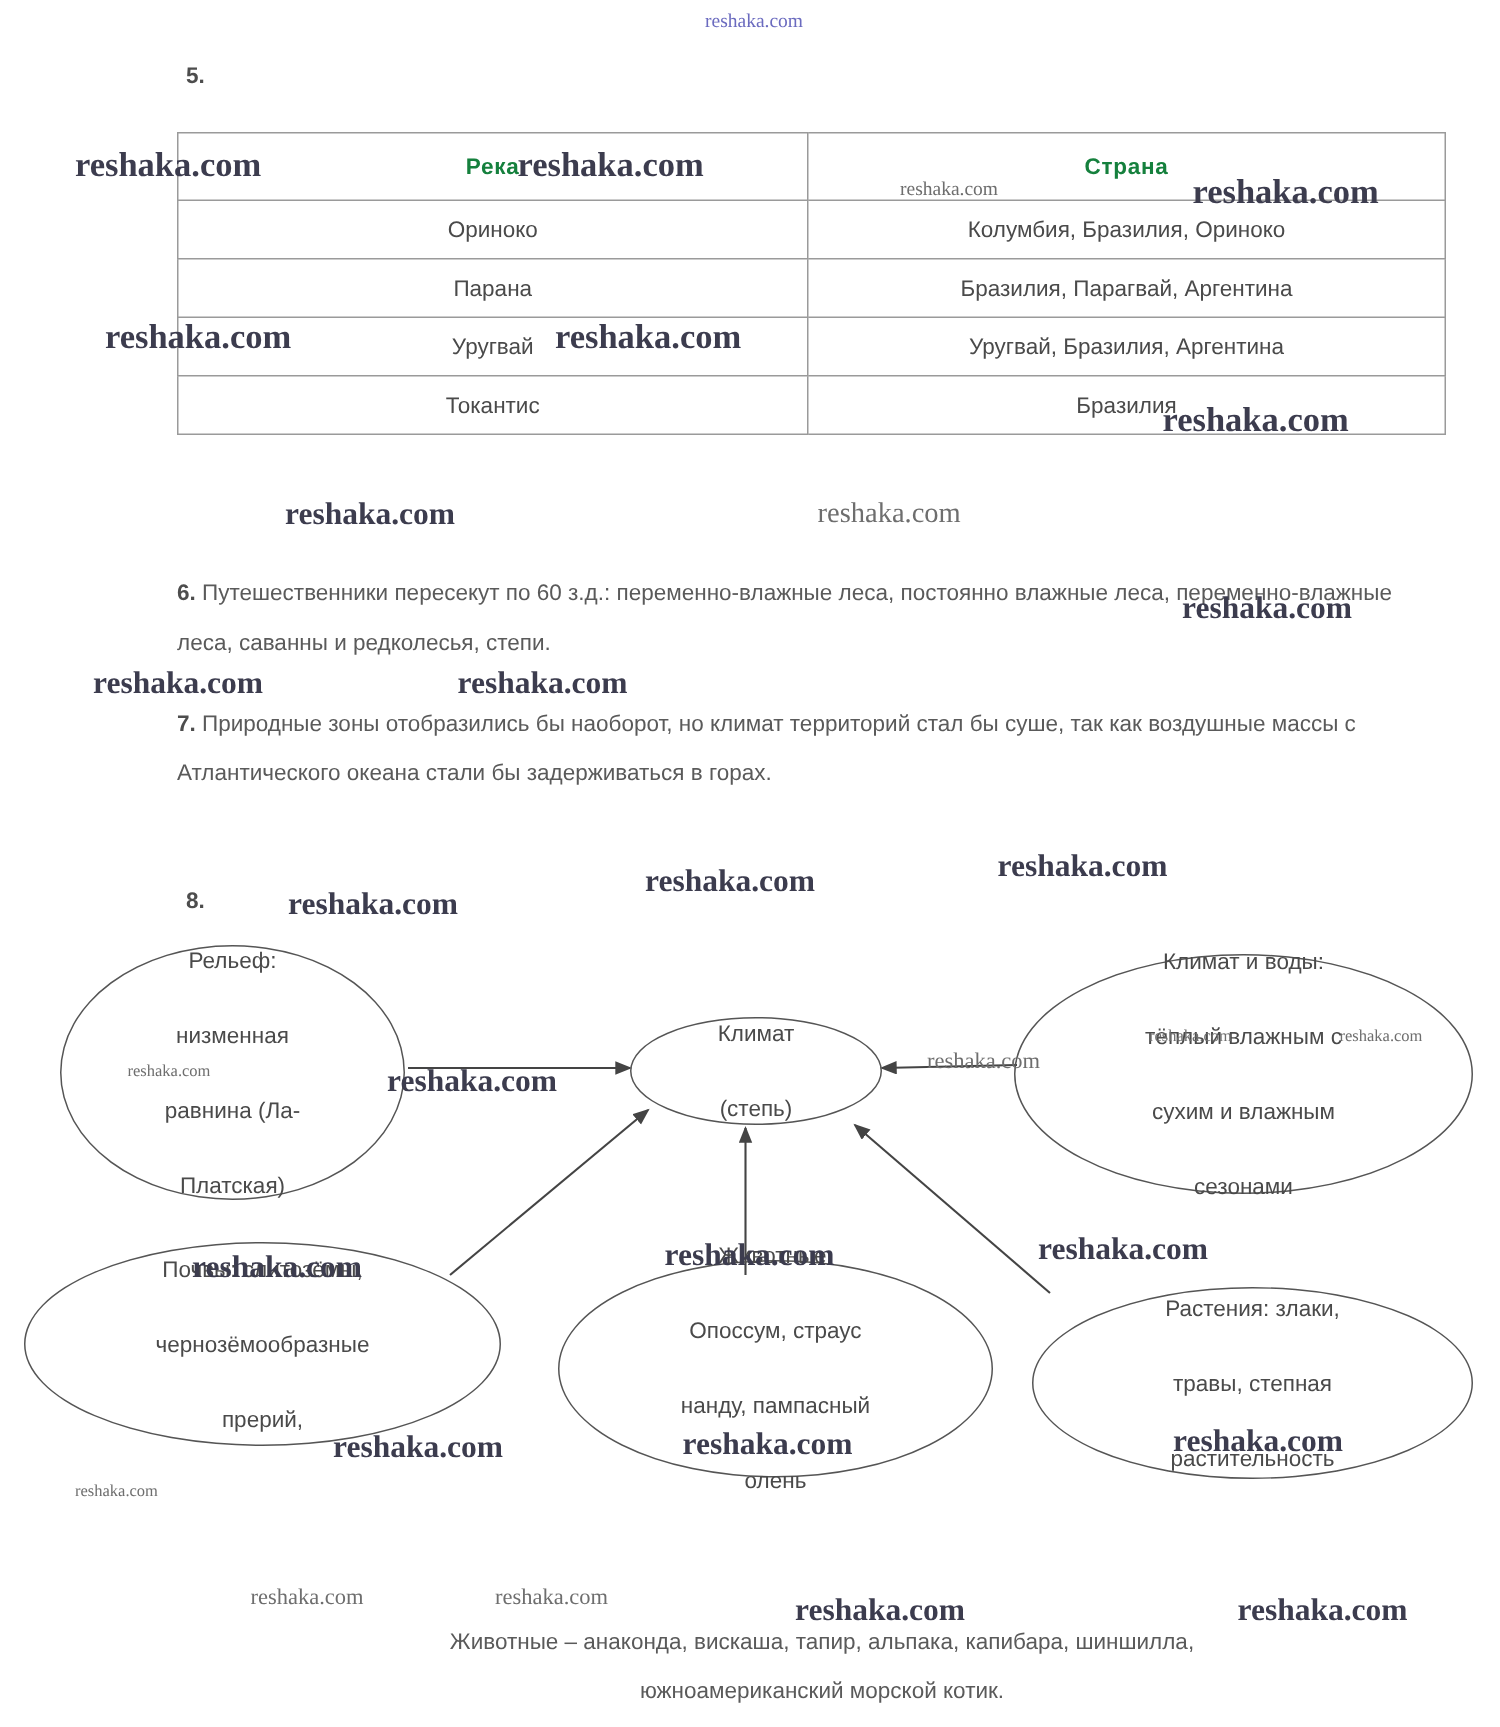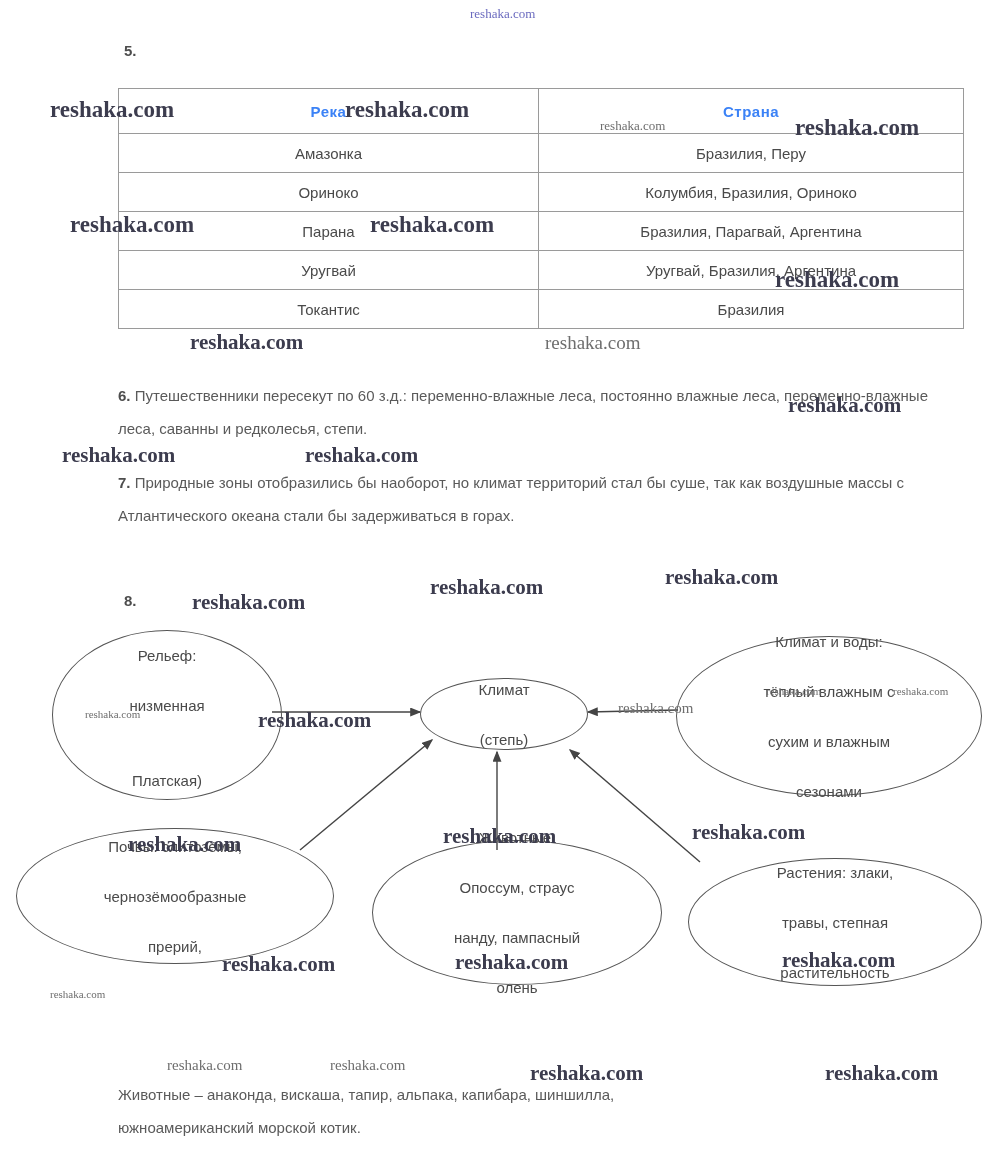--- a/index.html
+++ b/index.html
@@ -55,21 +55,21 @@
     border: 1px solid #9a9a9a;
     text-align: center;
     font-size: 15px;
     font-weight: normal;
     color: #4a4a4a;
     padding: 6px 4px;
     height: 26px;
   }
   .rivers-table th {
     font-weight: bold;
-    color: #3b82f6;
+    color: #15803d;
     letter-spacing: 0.5px;
     height: 32px;
   }
   .rivers-table col.c1 { width: 420px; }
   .rivers-table col.c2 { width: 425px; }
 
   
   .para {
     position: absolute;
     font-size: 15px;
@@ -123,24 +123,20 @@
         <col class="c1">
         <col class="c2">
       </colgroup>
     <thead>
       <tr>
         <th>Река</th>
         <th>Страна</th>
       </tr>
     </thead>
     <tbody>
-      <tr>
-        <td>Амазонка</td>
-        <td>Бразилия, Перу</td>
-      </tr>
       <tr>
         <td>Ориноко</td>
         <td>Колумбия, Бразилия, Ориноко</td>
       </tr>
       <tr>
         <td>Парана</td>
         <td>Бразилия, Парагвай, Аргентина</td>
       </tr>
       <tr>
         <td>Уругвай</td>
@@ -177,25 +173,25 @@
 
       <line x1="678" y1="110" x2="588" y2="112" stroke="#444" stroke-width="1.4" marker-end="url(#ah)"></line>
 
       <line x1="300" y1="250" x2="432" y2="140" stroke="#444" stroke-width="1.4" marker-end="url(#ah)"></line>
 
       <line x1="497" y1="250" x2="497" y2="152" stroke="#444" stroke-width="1.4" marker-end="url(#ah)"></line>
 
       <line x1="700" y1="262" x2="570" y2="150" stroke="#444" stroke-width="1.4" marker-end="url(#ah)"></line>
     </svg>
 
-    <div class="ellipse" style="left:52px; top:30px; width:230px; height:170px;align-items:flex-end;">
+    <div class="ellipse" style="left:40px; top:30px; width:230px; height:170px;">
       <span>
         <span>Рельеф:</span><br>
         <span>низменная</span><br>
-        <br>
+        <span>равнина (Ла-</span><br>
         <span>Платская)</span>
       </span>
     </div>
 
     <div class="ellipse" style="left:420px; top:78px; width:168px; height:72px;">
       <span>
         <span>Климат</span><br>
         <span>(степь)</span>
       </span>
     </div>
@@ -228,21 +224,21 @@
 
     <div class="ellipse" style="left:688px; top:258px; width:294px; height:128px;">
       <span>
         <span>Растения: злаки,</span><br>
         <span>травы, степная</span><br>
         <span>растительность</span>
       </span>
     </div>
   </div>
 
-  <div class="para" style="left:118px; top:1078px; width: 860px;">
+  <div class="para" style="left:118px; top:1078px; width: 860px; text-align: center;">
     <span>Животные – анаконда, вискаша, тапир, альпака, капибара, шиншилла,</span><br>
     <span>южноамериканский морской котик.</span>
   </div>
 
   <div id="wm-layer">
       <div class="wm blue" style="left: 470px; top: 6px; font-size: 13px;">reshaka.com</div>
       <div class="wm dark" style="left: 50px; top: 97px; font-size: 23px;">reshaka.com</div>
       <div class="wm dark" style="left: 345px; top: 97px; font-size: 23px;">reshaka.com</div>
       <div class="wm dark" style="left: 795px; top: 115px; font-size: 23px;">reshaka.com</div>
       <div class="wm grey" style="left: 600px; top: 118px; font-size: 13px;">reshaka.com</div>

